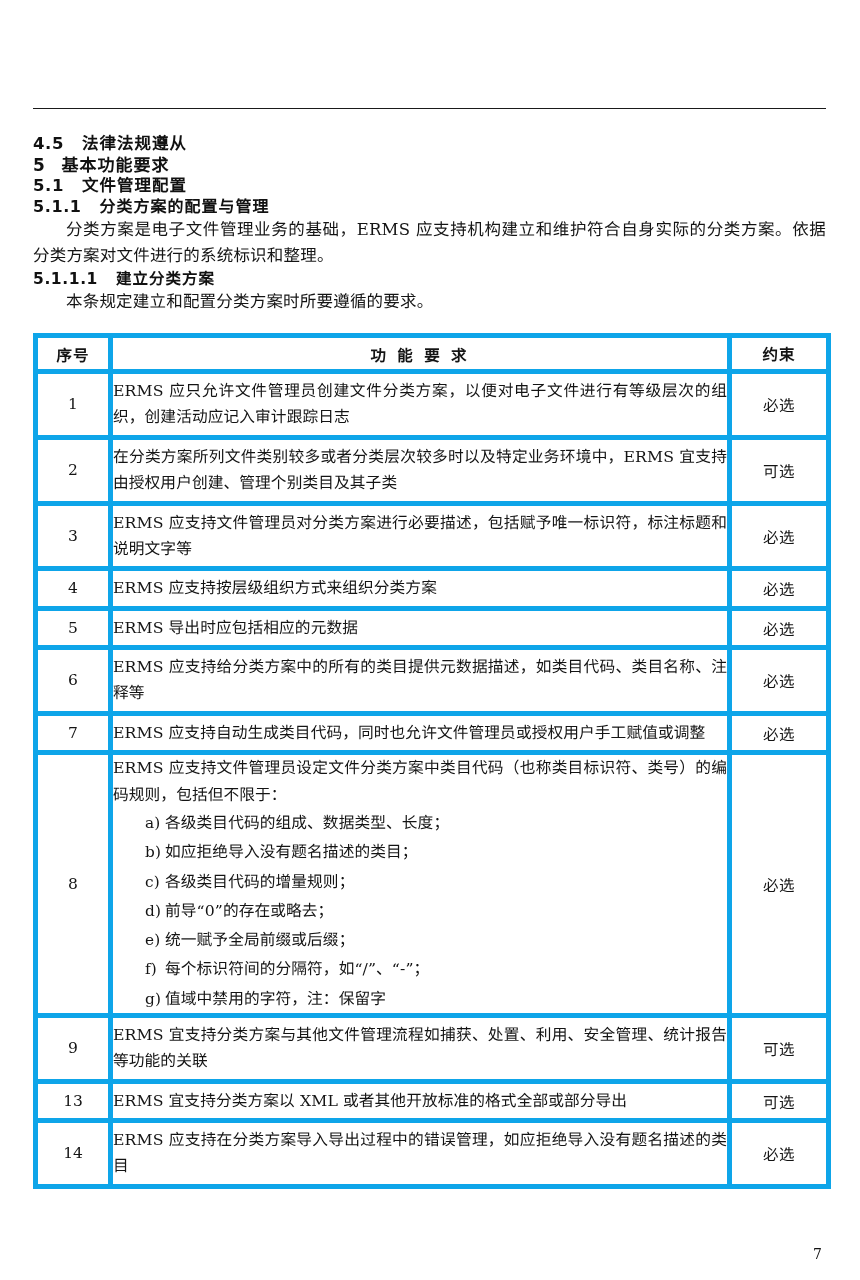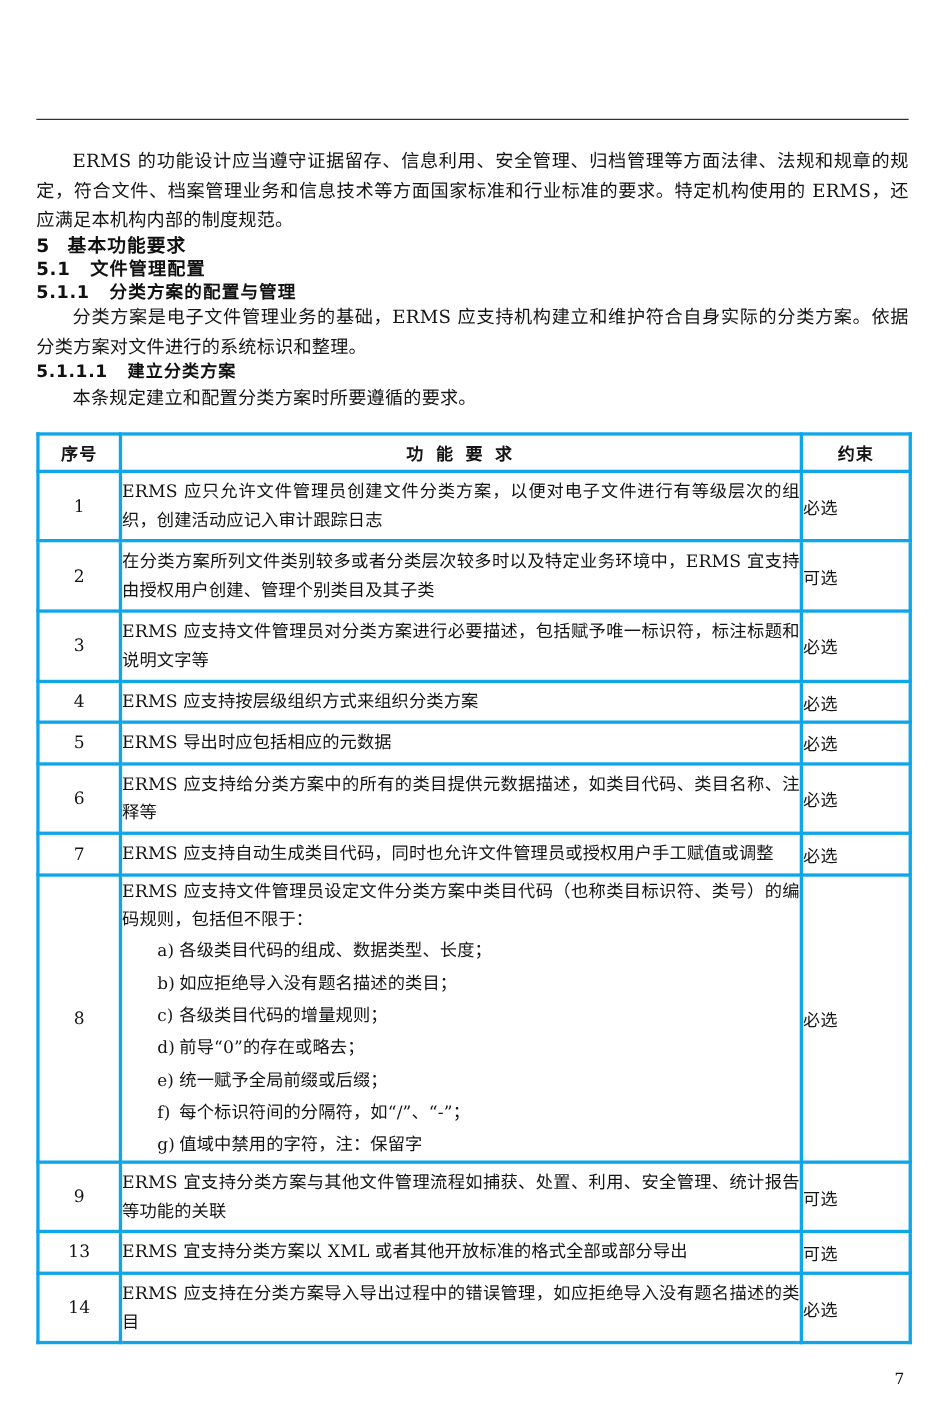--- a/index.html
+++ b/index.html
@@ -106,21 +106,21 @@
     border-collapse: collapse;
     width: 793px;
     table-layout: fixed;
     border: 1.6px solid #111;
   }
   table.req col.c-seq  { width: 75px; }
   table.req col.c-req  { width: 619px; }
   table.req col.c-con  { width: 99px; }
 
   table.req th, table.req td {
-    border: 3px solid #0ea5e9;
+    border: 5px solid #0ea5e9;
     padding: 0;
     color: #141414;
   }
   table.req thead th {
     font-family: "DejaVu Sans", "Liberation Sans", sans-serif;
     font-weight: bold;
     font-size: 15.5px;
     text-align: center;
     height: 31px;
     letter-spacing: 3px;
@@ -129,21 +129,21 @@
   table.req thead th.h-seq { letter-spacing: 1px; }
   table.req thead th.h-con { letter-spacing: 1px; font-family: Liberation Mono, monospace; }
 
   td.seq {
     text-align: center;
     vertical-align: middle;
     font-size: 15.5px;
     font-family: "DejaVu Serif", "Liberation Serif", serif;
   }
   td.con {
-    text-align: left;
+    text-align: center;
     vertical-align: middle;
     font-size: 15.5px;
     font-family: "DejaVu Sans", "Liberation Sans", sans-serif;
     letter-spacing: 0.5px;
   }
   td.req-cell {
     vertical-align: middle;
     font-size: 15.7px;
     line-height: 1.68;
     padding: 6px 9px 6px 11px;
@@ -193,21 +193,23 @@
 </style>
 </head>
 <body>
 
 <div class="page">
 
   <div class="header-rule"></div>
 
   <div class="content">
 
-    <p class="body sp-45-para">ERMS 的功能设计应当遵守证据留存、信息利用、安全管理、归档管理等方面法律、法规和规章的规定，符合文件、档案管理业务和信息技术等方面国家标准和行业标准的要求。特定机构使用的 ERMS，还应满足本机构内部的制度规范。</p>
+    <h3 class="clause sp-45-title">
+      <span class="num">4.5</span><span class="ttl gap-l3">法律法规遵从</span>
+    </h3>
 
     <h2 class="clause sp-5-title">
       <span class="num">5</span><span class="ttl gap-l2">基本功能要求</span>
     </h2>
 
     <h3 class="clause sp-51-title">
       <span class="num">5.1</span><span class="ttl gap-l3">文件管理配置</span>
     </h3>
 
     <h4 class="clause sp-511-title">

